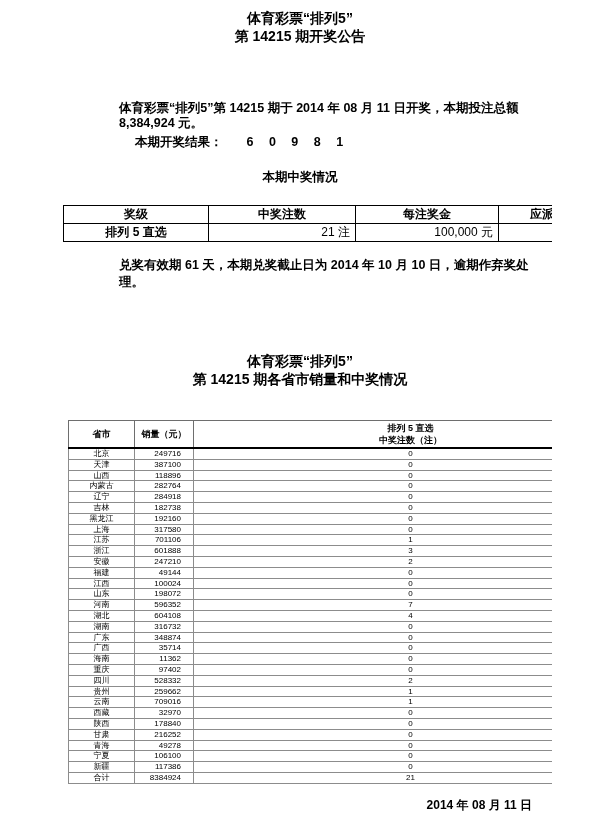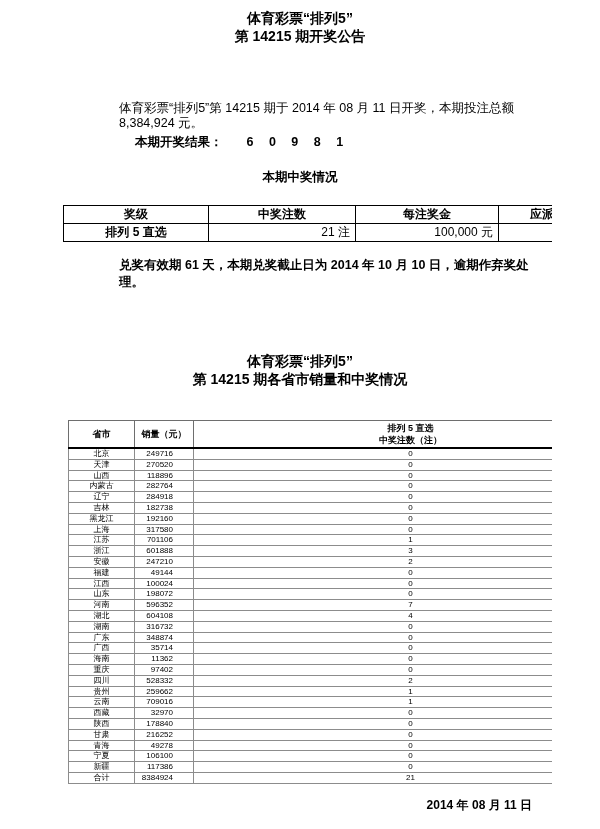--- a/index.html
+++ b/index.html
@@ -8,21 +8,21 @@
     background:#ffffff; color:#000;
     font-family:"Liberation Sans","DejaVu Sans",sans-serif;
     overflow:hidden;
   }
   .doc-title {
     position:absolute; top:9px; left:0; width:100%;
     text-align:center; font-size:14px; font-weight:bold; line-height:18px;
   }
   .intro {
     position:absolute; top:101px; left:71px; right:8px; margin:0;
-    font-size:12.5px; font-weight:normal; line-height:15px;
+    font-size:12.5px; font-weight:bold; line-height:15px;
   }
   .result-line {
     position:absolute; top:134px; left:87px; margin:0;
     font-size:12.5px; font-weight:bold;
   }
   .result-digits { margin-left:24px; letter-spacing:6px; }
   .prize-title {
     position:absolute; top:169px; left:0; width:100%;
     text-align:center; font-size:12.5px; font-weight:bold;
   }
@@ -50,21 +50,21 @@
   table.t2 th {
     border:1px solid #6e6e6e; border-bottom:2px solid #000;
     font-size:9px; font-weight:bold; text-align:center;
     height:26px; padding:0; line-height:12px;
   }
   table.t2 td {
     border:1px solid #8c8c8c; height:9.8px; padding:0;
     line-height:9.8px; overflow:hidden; font-weight:normal;
   }
   table.t2 td.c { text-align:center; }
-  table.t2 td.r { text-align:right; padding-right:20px;margin-left:32px; }
+  table.t2 td.r { text-align:right; padding-right:12px;margin-left:32px; }
   table.t2 { border:1px solid #555; }
   .footer-date {
     position:absolute; top:797px; right:20px;
     font-size:12px; font-weight:bold;
   }
 </style>
 </head>
 <body>
 
 <div class="page">
@@ -131,21 +131,21 @@
       </tr>
     </thead>
     <tbody>
         <tr>
           <td class="c">北京</td>
           <td class="r">249716</td>
           <td class="c">0</td>
         </tr>
         <tr>
           <td class="c">天津</td>
-          <td class="r">270520</td>
+          <td class="r">387100</td>
           <td class="c">0</td>
         </tr>
         <tr>
           <td class="c">山西</td>
           <td class="r">118896</td>
           <td class="c">0</td>
         </tr>
         <tr>
           <td class="c">内蒙古</td>
           <td class="r">282764</td>

